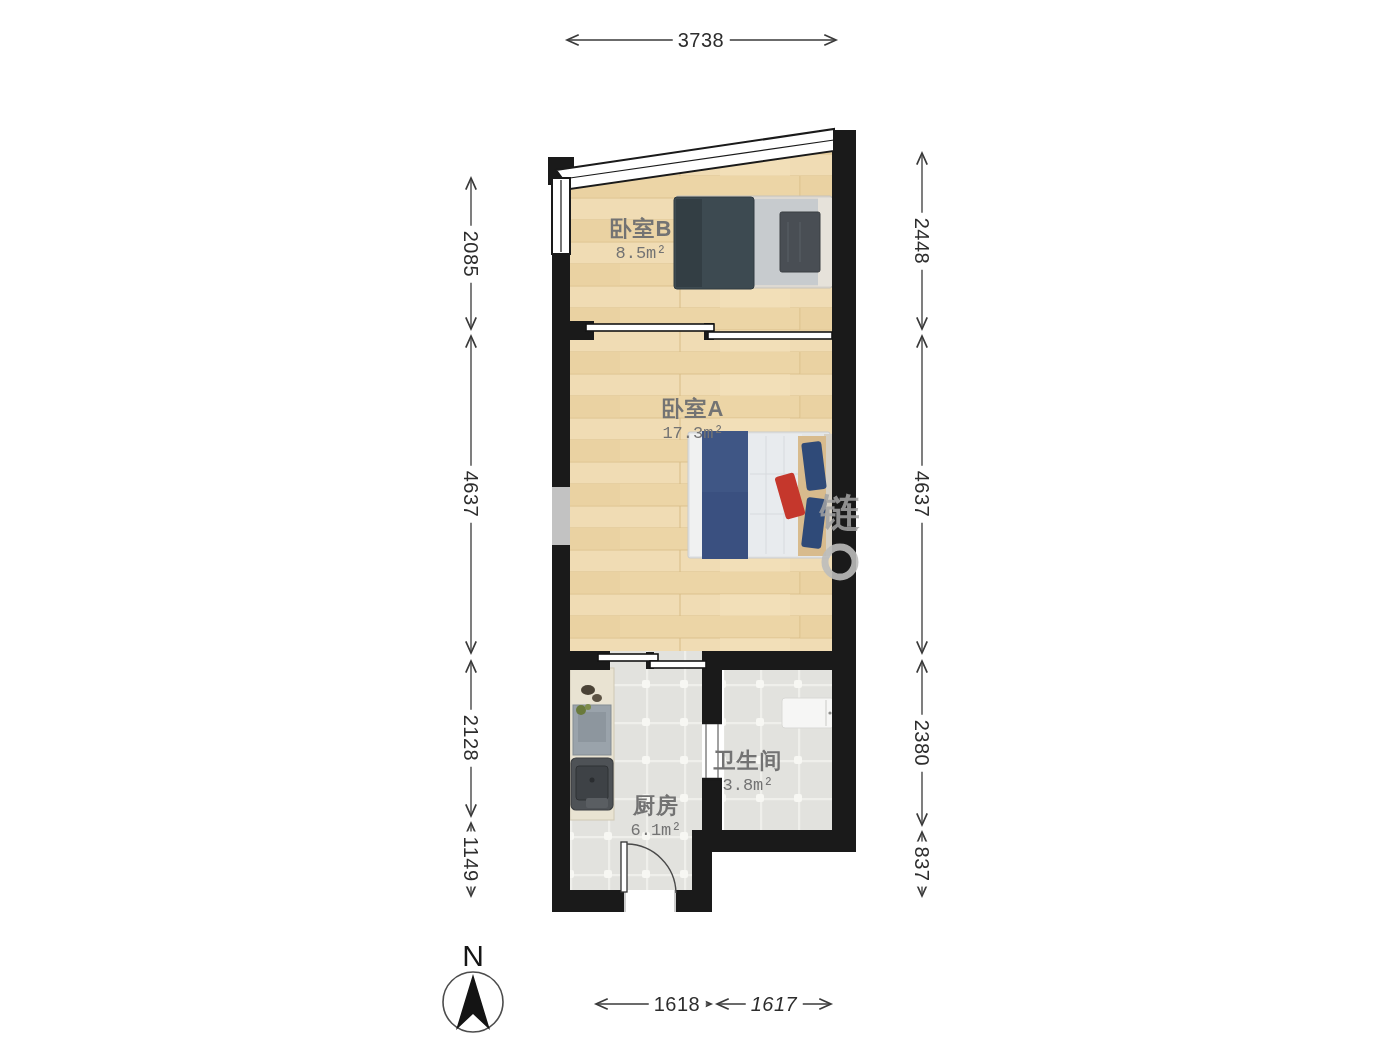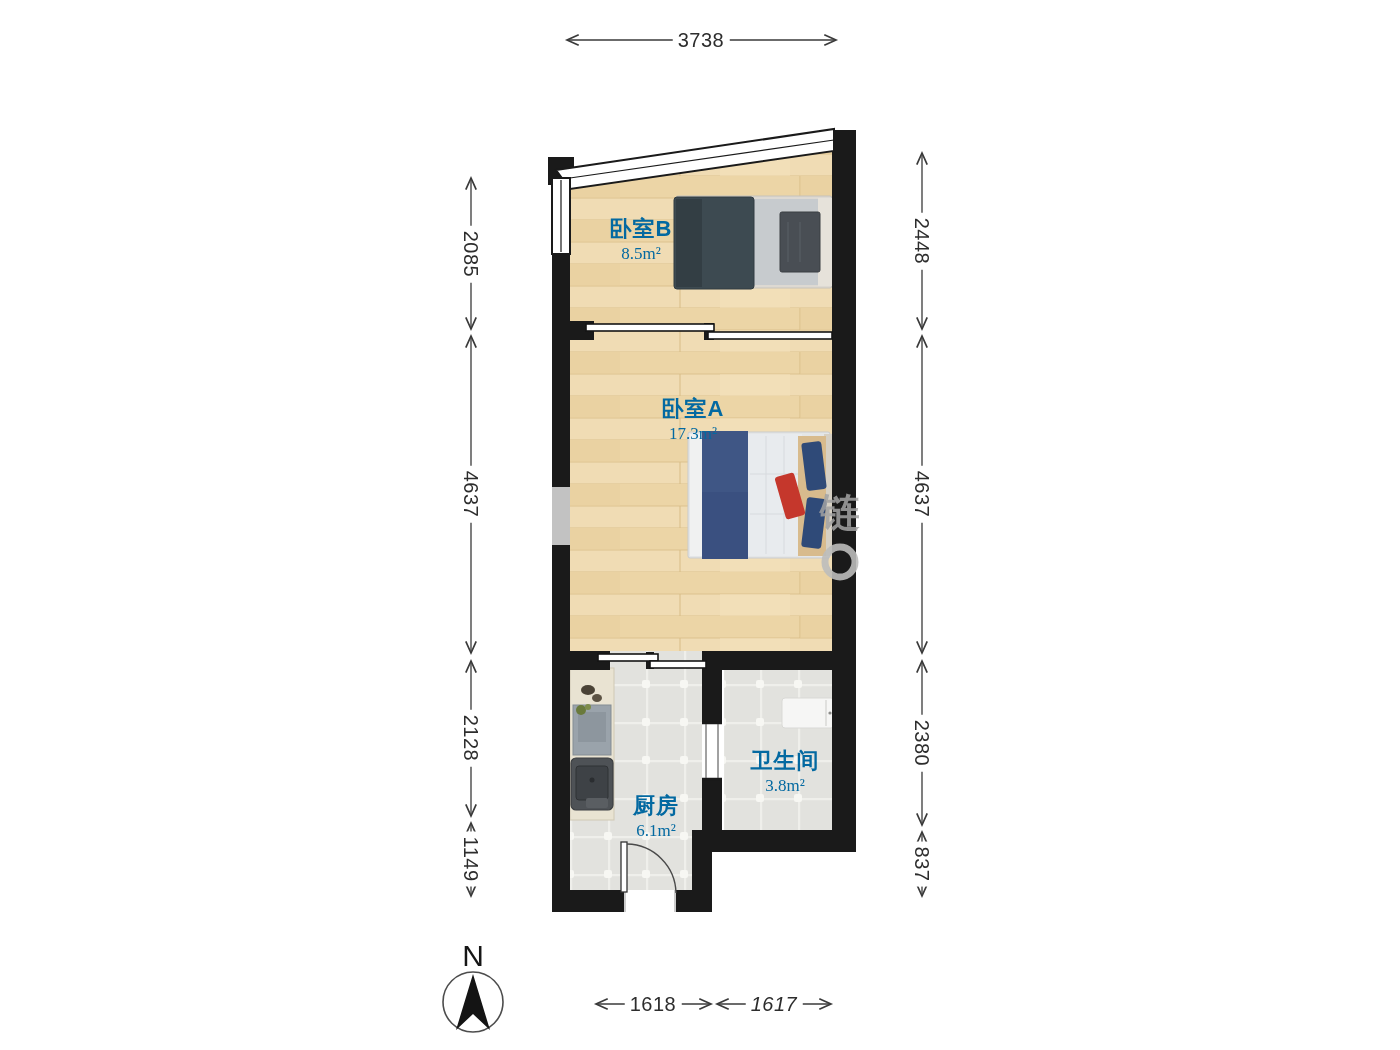--- a/index.html
+++ b/index.html
@@ -2,23 +2,23 @@
 <html><head>
 <meta charset="utf-8">
 <style>
   html,body{margin:0;padding:0;background:#ffffff;}
   .canvas{position:relative;width:1240px;height:1050px;background:#fff;overflow:hidden;
           font-family:"Liberation Sans",sans-serif;}
   .canvas svg{position:absolute;left:0;top:0;}
   .dim{position:absolute;transform:translate(-50%,-50%);background:#fff;padding:0 5px;
        font-size:20px;color:#2d2d2d;white-space:nowrap;letter-spacing:.5px;line-height:1;}
   .dim.v{transform:translate(-50%,-50%) rotate(90deg);}
-  .room-label{position:absolute;transform:translate(-50%,-50%);text-align:center;color:#0369a1;}
+  .room-label{position:absolute;transform:translate(-50%,-50%);text-align:center;color:#737373;}
   .room-name{font-size:22px;font-weight:600;letter-spacing:1px;line-height:1.1;}
-  .room-area{font-size:17px;margin-top:4px;font-family:Liberation Serif, serif;line-height:1;}
+  .room-area{font-size:17px;margin-top:4px;font-family:Liberation Mono, monospace;line-height:1;}
   .compass-n{position:absolute;transform:translate(-50%,-50%);font-size:30px;color:#161616;}
   .watermark{position:absolute;transform:translate(-50%,-50%);font-size:40px;color:#a3a3a3;
              opacity:.85;font-weight:600;}
 </style>
 </head>
 <body>
 
 <div class="canvas">
 
 <svg width="1400" height="1050" viewBox="0 0 1400 1050">
@@ -177,36 +177,36 @@
 
 <div class="dim" style="left:701px;top:40px;">3738</div>
 <div class="dim v" style="left:471px;top:254px;">2085</div>
 <div class="dim v" style="left:471px;top:494px;">4637</div>
 <div class="dim v" style="left:471px;top:738px;">2128</div>
 <div class="dim v" style="left:471px;top:859px;">1149</div>
 <div class="dim v" style="left:922px;top:241px;">2448</div>
 <div class="dim v" style="left:922px;top:494px;">4637</div>
 <div class="dim v" style="left:922px;top:743px;">2380</div>
 <div class="dim v" style="left:922px;top:864px;">837</div>
-<div class="dim" style="left:653px;top:1004px;">1618</div>
+<div class="dim" style="left:677px;top:1004px;">1618</div>
 <div class="dim" style="left:774px;top:1004px;font-style:italic;">1617</div>
 
 <div class="room-label" style="left:641px;top:240px;">
   <div class="room-name">卧室B</div>
   <div class="room-area">8.5m²</div>
 </div>
 <div class="room-label" style="left:655px;top:420px;margin-left:38px;">
   <div class="room-name">卧室A</div>
   <div class="room-area">17.3m²</div>
 </div>
 <div class="room-label" style="left:656px;top:817px;">
   <div class="room-name">厨房</div>
   <div class="room-area">6.1m²</div>
 </div>
-<div class="room-label" style="left:785px;top:772px;">
+<div class="room-label" style="left:748px;top:772px;">
   <div class="room-name">卫生间</div>
   <div class="room-area">3.8m²</div>
 </div>
 
 <div class="compass-n" style="left:473px;top:956px;">N</div>
 
 <div class="watermark" style="left:840px;top:512px;">链</div>
 
 </div>
 

